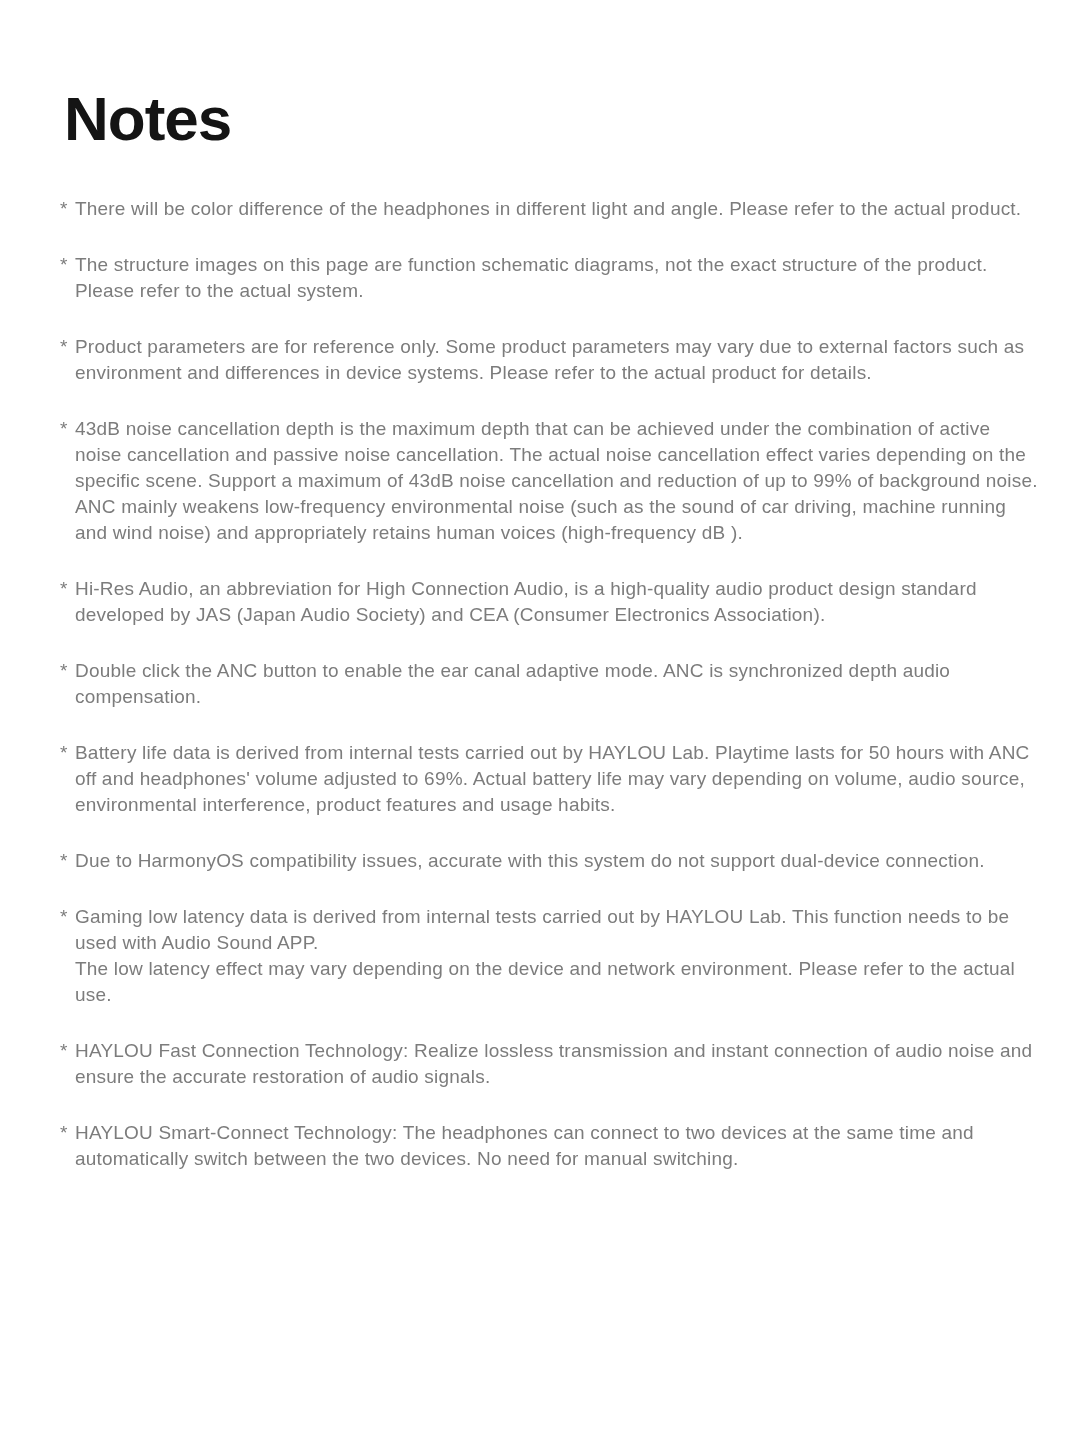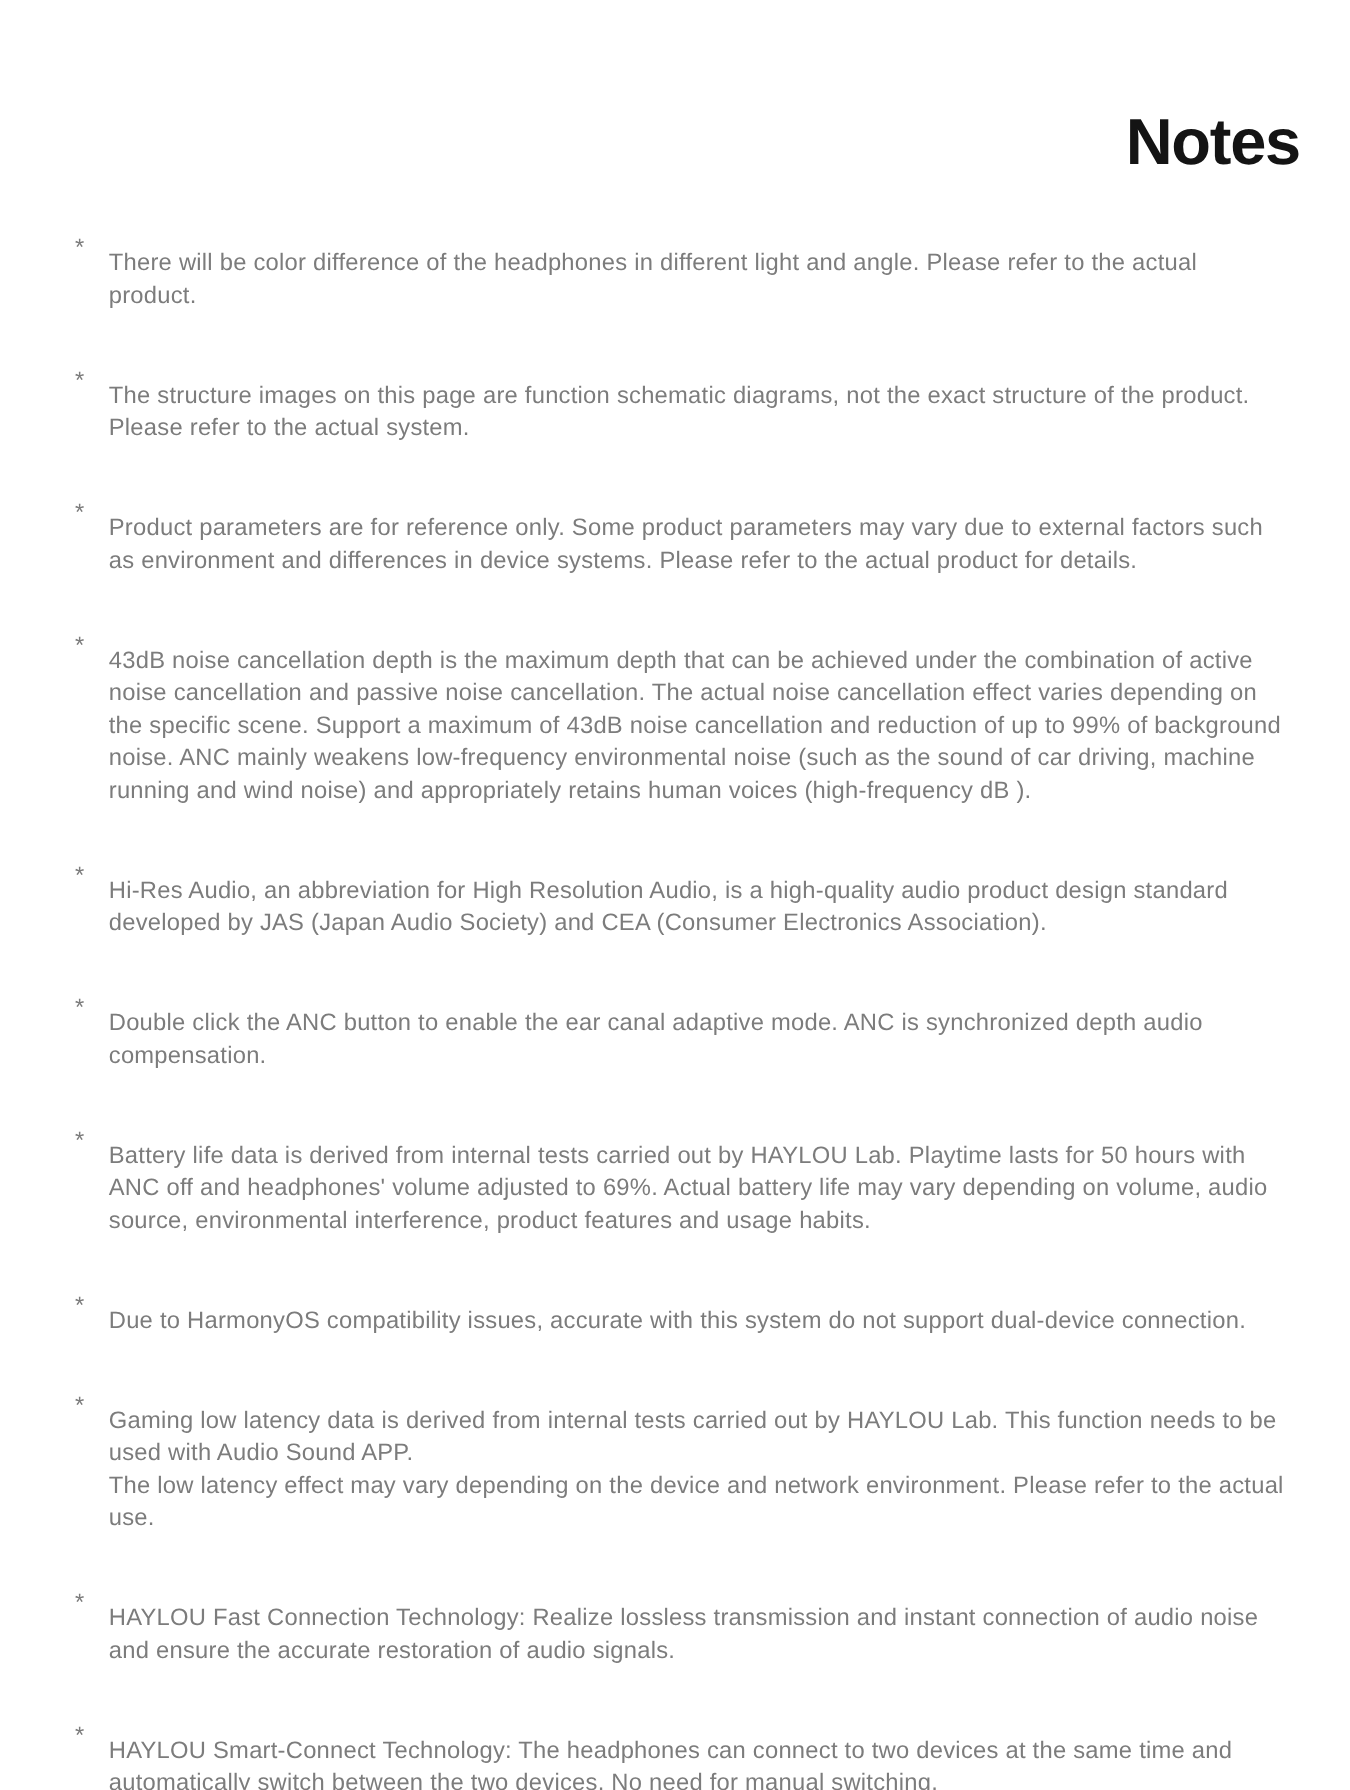--- a/index.html
+++ b/index.html
@@ -14,48 +14,47 @@
     font-family: "Liberation Sans", sans-serif;
   }
   .page {
     box-sizing: border-box;
     width: 1080px;
     height: 1432px;
     padding: 88px 40px 40px 60px;
     background: #ffffff;
   }
   .title {
-    margin: 0 0 46px 16px;
-    font-size: 52px;
+    margin: 0 0 46px 4px;
+    font-size: 62px;
     line-height: 1;
     font-weight: 800;
     letter-spacing: -1px;
     color: #141414;
     font-family: "Liberation Sans", sans-serif;
-    text-align: right;
   }
   .notes {
     max-width: 985px;
   }
   .note {
     display: flex;
     align-items: flex-start;
     margin-bottom: 30px;
     color: #7c7c7c;
     font-size: 19px;
     line-height: 26px;
     letter-spacing: 0.2px;
   }
   .note .marker {
     flex: 0 0 auto;
     width: 15px;
     color: #7c7c7c;
   }
   .note .note-text {
-    margin: 12px;
+    margin: 0;
     flex: 1 1 auto;
     white-space: pre-line;
     color: #7c7c7c;
   }
 </style>
 </head>
 <body>
 
 <div class="page">
   <h1 class="title">Notes</h1>
@@ -77,21 +76,21 @@
       <p class="note-text">Product parameters are for reference only. Some product parameters may vary due to external factors such as environment and differences in device systems. Please refer to the actual product for details.</p>
     </div>
 
     <div class="note">
       <span class="marker">*</span>
       <p class="note-text">43dB noise cancellation depth is the maximum depth that can be achieved under the combination of active noise cancellation and passive noise cancellation. The actual noise cancellation effect varies depending on the specific scene. Support a maximum of 43dB noise cancellation and reduction of up to 99% of background noise. ANC mainly weakens low-frequency environmental noise (such as the sound of car driving, machine running and wind noise) and appropriately retains human voices (high-frequency dB ).</p>
     </div>
 
     <div class="note">
       <span class="marker">*</span>
-      <p class="note-text">Hi-Res Audio, an abbreviation for High Resolution Audio, is a high-quality audio product design standard developed by JAS (Japan Audio Society) and CEA (Consumer Electronics Association).</p>
+      <p class="note-text">Hi-Res Audio, an abbreviation for High Connection Audio, is a high-quality audio product design standard developed by JAS (Japan Audio Society) and CEA (Consumer Electronics Association).</p>
     </div>
 
     <div class="note">
       <span class="marker">*</span>
       <p class="note-text">Double click the ANC button to enable the ear canal adaptive mode. ANC is synchronized depth audio compensation.</p>
     </div>
 
     <div class="note">
       <span class="marker">*</span>
       <p class="note-text">Battery life data is derived from internal tests carried out by HAYLOU Lab. Playtime lasts for 50 hours with ANC off and headphones' volume adjusted to 69%. Actual battery life may vary depending on volume, audio source, environmental interference, product features and usage habits.</p>

